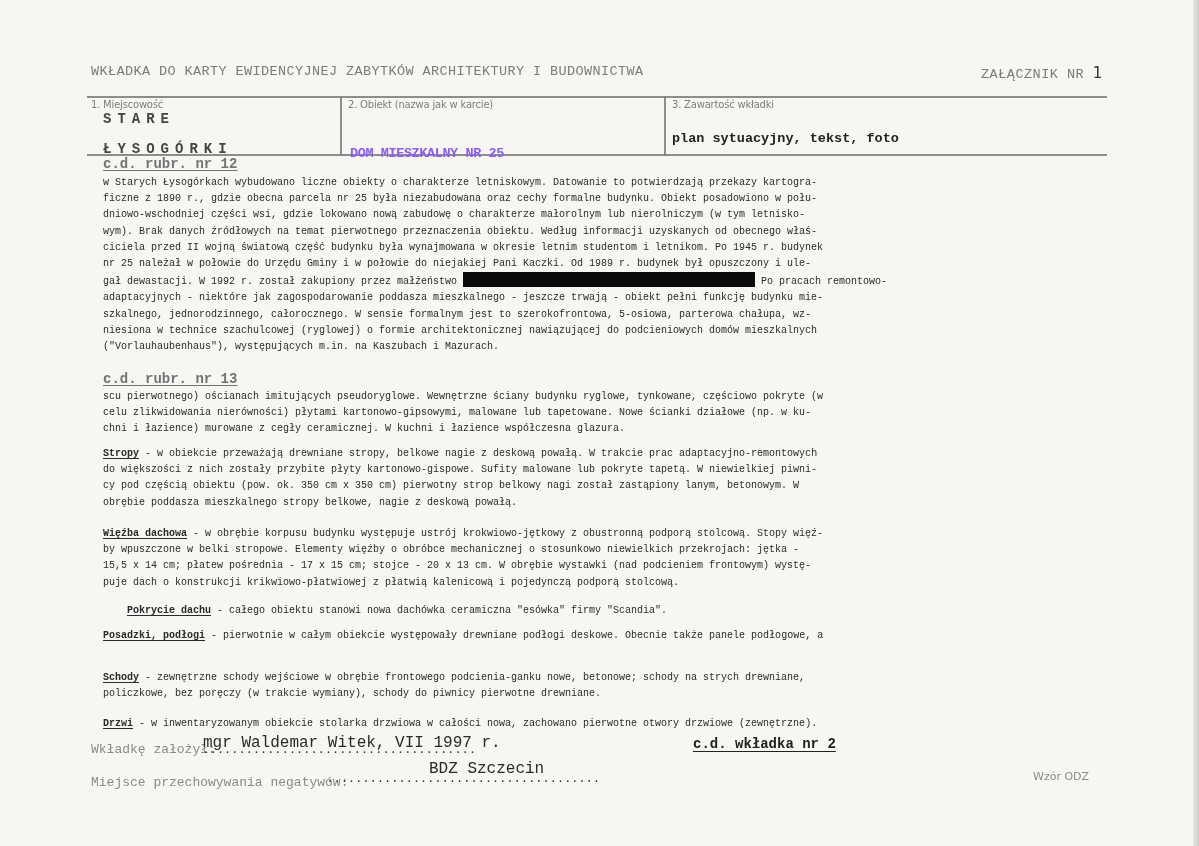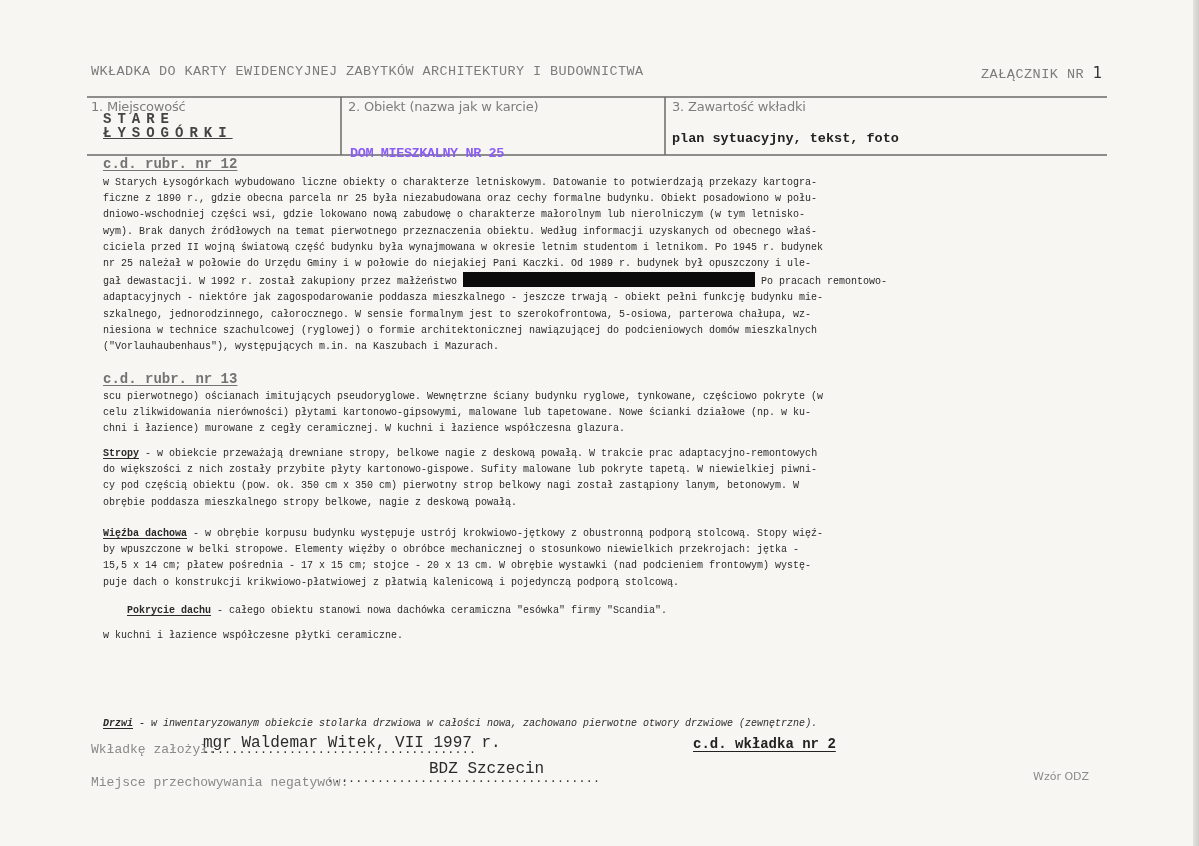--- a/index.html
+++ b/index.html
@@ -20,21 +20,21 @@
   }
   .attachment {
     position: absolute; left: 981px; top: 64px;
     font-size: 13.5px; letter-spacing: 0.5px; color: #7b7b7b; text-align: center;
   }
   .attachment .num { color: #333; font-family: "DejaVu Sans", sans-serif; font-size: 15px; }
   .hline { position: absolute; height: 2px; background: #6a6a6a; opacity: 0.75; }
   .vline { position: absolute; width: 1.5px; background: #6a6a6a; opacity: 0.75; }
   .cell-label {
     position: absolute; font-family: "DejaVu Sans", sans-serif;
-    font-size: 13px; color: #7d7d7d; letter-spacing: -0.2px;
+    font-size: 10px; color: #7d7d7d; letter-spacing: -0.2px;
   }
   .cell-value { position: absolute; font-size: 13.5px; color: #222; }
   .spaced { letter-spacing: 6px; font-weight: bold; color: #444; font-size: 14px; }
   .bold { font-weight: bold; }
   .section-head {
     position: absolute; left: 103px; font-weight: bold; font-size: 14px;
     text-decoration: underline; text-underline-offset: 2px; color: #737373;
   }
   .para {
     position: absolute; left: 103px; width: 1030px;
@@ -73,45 +73,45 @@
   <span class="num">1</span>
 </div>
 
 <div class="hline" style="left:87px; top:96px; width:1020px;"></div>
 <div class="hline" style="left:87px; top:154px; width:1020px;"></div>
 <div class="vline" style="left:340px; top:97px; height:58px;"></div>
 <div class="vline" style="left:664px; top:97px; height:58px;"></div>
 
 <div class="cell-label" style="left:91px; top:99px;">1. Miejscowość</div>
 <div class="cell-value spaced" style="left:103px; top:111px;">STARE</div>
-<div class="cell-value spaced" style="left:103px; top:125px;text-decoration:underline;">ŁYSOGÓRKI</div>
+<div class="cell-value spaced" style="left:103px; top:141px;">ŁYSOGÓRKI</div>
 
 <div class="cell-label" style="left:348px; top:99px;">2. Obiekt (nazwa jak w karcie)</div>
 <div class="cell-value" style="left:350px; top:146px; font-weight:bold; color:#8b5cf6; letter-spacing:-0.4px;">DOM MIESZKALNY NR 25</div>
 
 <div class="cell-label" style="left:672px; top:99px;">3. Zawartość wkładki</div>
 <div class="cell-value bold" style="left:672px; top:131px;">plan sytuacyjny, tekst, foto</div>
 
 <div class="section-head" style="top:156px;">c.d. rubr. nr 12</div>
 <div class="para" style="top:175px;"><div>w Starych Łysogórkach wybudowano liczne obiekty o charakterze letniskowym. Datowanie to potwierdzają przekazy kartogra-</div><div>ficzne z 1890 r., gdzie obecna parcela nr 25 była niezabudowana oraz cechy formalne budynku. Obiekt posadowiono w połu-</div><div>dniowo-wschodniej części wsi, gdzie lokowano nową zabudowę o charakterze małorolnym lub nierolniczym (w tym letnisko-</div><div>wym). Brak danych źródłowych na temat pierwotnego przeznaczenia obiektu. Według informacji uzyskanych od obecnego właś-</div><div>ciciela przed II wojną światową część budynku była wynajmowana w okresie letnim studentom i letnikom. Po 1945 r. budynek</div><div>nr 25 należał w połowie do Urzędu Gminy i w połowie do niejakiej Pani Kaczki. Od 1989 r. budynek był opuszczony i ule-</div><div><span>gał dewastacji. W 1992 r. został zakupiony przez małżeństwo </span><span class="redact"></span><span> Po pracach remontowo-</span></div><div>adaptacyjnych - niektóre jak zagospodarowanie poddasza mieszkalnego - jeszcze trwają - obiekt pełni funkcję budynku mie-</div><div>szkalnego, jednorodzinnego, całorocznego. W sensie formalnym jest to szerokofrontowa, 5-osiowa, parterowa chałupa, wz-</div><div>niesiona w technice szachulcowej (ryglowej) o formie architektonicznej nawiązującej do podcieniowych domów mieszkalnych</div><div>("Vorlauhaubenhaus"), występujących m.in. na Kaszubach i Mazurach.</div></div>
 
 <div class="section-head" style="top:371px;">c.d. rubr. nr 13</div>
 <div class="para" style="top:389px;"><div>scu pierwotnego) ościanach imitujących pseudoryglowe. Wewnętrzne ściany budynku ryglowe, tynkowane, częściowo pokryte (w</div><div>celu zlikwidowania nierówności) płytami kartonowo-gipsowymi, malowane lub tapetowane. Nowe ścianki działowe (np. w ku-</div><div>chni i łazience) murowane z cegły ceramicznej. W kuchni i łazience współczesna glazura.</div></div>
 
 <div class="para" style="top:446px;"><div><span class="term">Stropy</span><span> - w obiekcie przeważają drewniane stropy, belkowe nagie z deskową powałą. W trakcie prac adaptacyjno-remontowych</span></div><div>do większości z nich zostały przybite płyty kartonowo-gispowe. Sufity malowane lub pokryte tapetą. W niewielkiej piwni-</div><div>cy pod częścią obiektu (pow. ok. 350 cm x 350 cm) pierwotny strop belkowy nagi został zastąpiony lanym, betonowym. W</div><div>obrębie poddasza mieszkalnego stropy belkowe, nagie z deskową powałą.</div></div>
 
 <div class="para" style="top:526px;"><div><span class="term">Więźba dachowa</span><span> - w obrębie korpusu budynku występuje ustrój krokwiowo-jętkowy z obustronną podporą stolcową. Stopy więź-</span></div><div>by wpuszczone w belki stropowe. Elementy więźby o obróbce mechanicznej o stosunkowo niewielkich przekrojach: jętka -</div><div>15,5 x 14 cm; płatew pośrednia - 17 x 15 cm; stojce - 20 x 13 cm. W obrębie wystawki (nad podcieniem frontowym) wystę-</div><div>puje dach o konstrukcji krikwiowo-płatwiowej z płatwią kalenicową i pojedynczą podporą stolcową.</div></div>
 
 <div class="para" style="top:603px;margin-left:24px;"><div><span class="term">Pokrycie dachu</span><span> - całego obiektu stanowi nowa dachówka ceramiczna "esówka" firmy "Scandia".</span></div></div>
 
-<div class="para" style="top:628px;"><div>w kuchni i łazience współczesne płytki ceramiczne.</div></div>
+<div class="para" style="top:628px;"><div><span class="term">Posadzki, podłogi</span><span> - pierwotnie w całym obiekcie występowały drewniane podłogi deskowe. Obecnie także panele podłogowe, a</span></div></div>
 
-<div class="para" style="top:670px;"></div>
+<div class="para" style="top:670px;"><div><span class="term">Schody</span><span> - zewnętrzne schody wejściowe w obrębie frontowego podcienia-ganku nowe, betonowe; schody na strych drewniane,</span></div><div>policzkowe, bez poręczy (w trakcie wymiany), schody do piwnicy pierwotne drewniane.</div></div>
 
-<div class="para" style="top:716px;font-style:italic;"><div><span class="term">Drzwi</span><span> - w inwentaryzowanym obiekcie stolarka drzwiowa w całości nowa, zachowano pierwotne otwory drzwiowe (zewnętrzne).</span></div></div>
+<div class="para" style="top:716px;"><div><span class="term">Drzwi</span><span> - w inwentaryzowanym obiekcie stolarka drzwiowa w całości nowa, zachowano pierwotne otwory drzwiowe (zewnętrzne).</span></div></div>
 
 <div class="footer-label" style="left:91px; top:742px;">Wkładkę założył:</div>
 <div class="footer-value" style="left:203px; top:734px;">mgr Waldemar Witek, VII 1997 r.</div>
 <div class="dots" style="left:203px; top:745px;">......................................</div>
 
 <div class="continued">c.d. wkładka nr 2</div>
 
 <div class="footer-value" style="left:423px; top:760px;margin-left:6px;">BDZ Szczecin</div>
 <div class="footer-label" style="left:91px; top:775px;">Miejsce przechowywania negatywów:</div>
 <div class="dots" style="left:327px; top:774px;">......................................</div>

